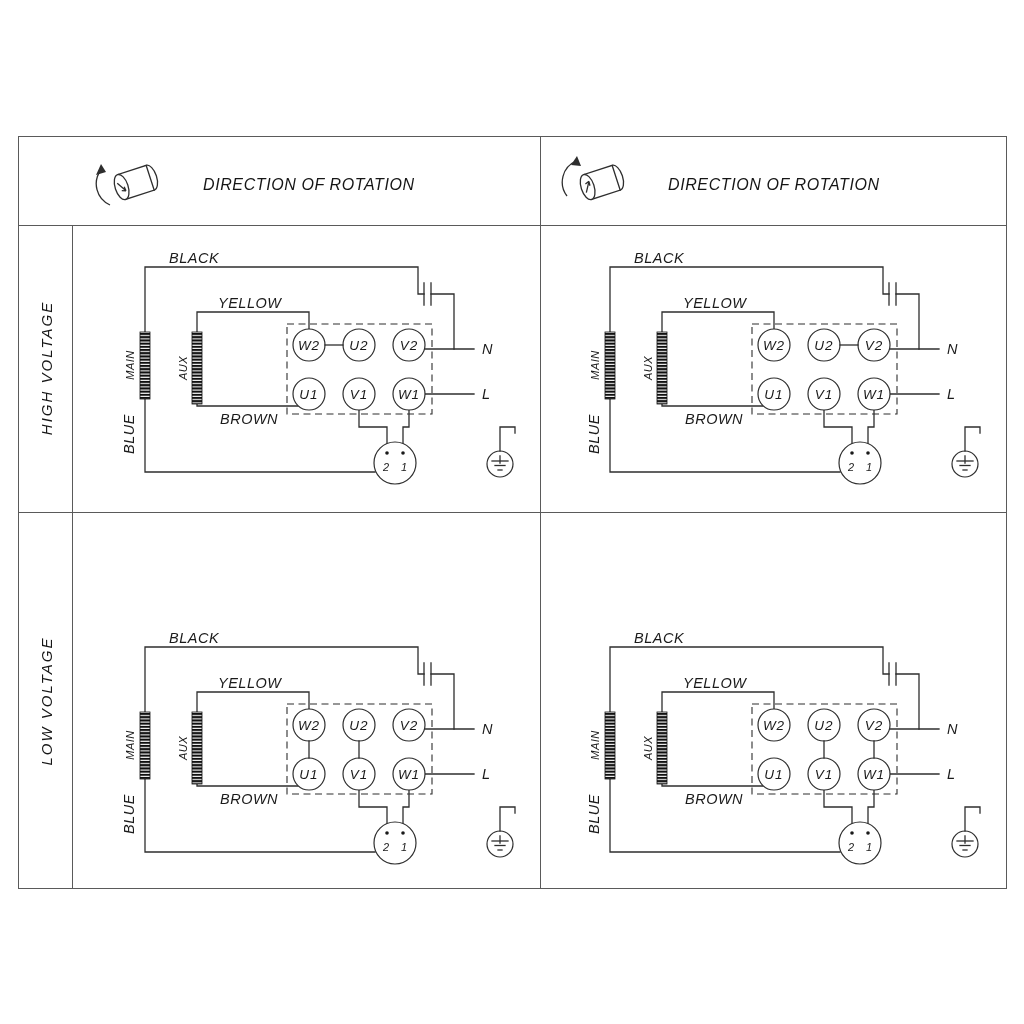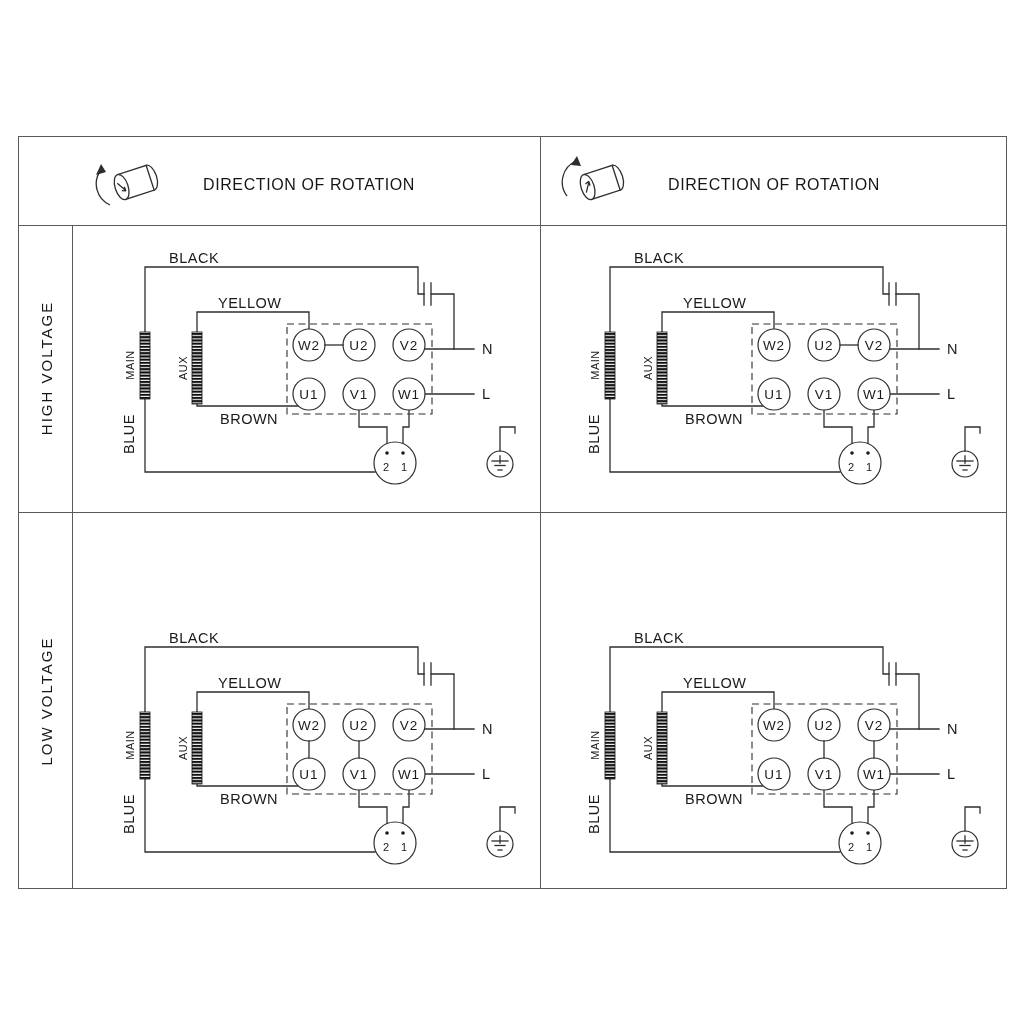--- a/index.html
+++ b/index.html
@@ -1,19 +1,19 @@
 <!DOCTYPE html>
 <html><head>
 <meta charset="utf-8">
 <style>
   * { margin:0; padding:0; box-sizing:border-box; }
   html,body { width:1024px; height:1024px; background:#ffffff; }
   body { font-family:"Liberation Sans", sans-serif; color:#1a1a1a; position:relative; overflow:hidden; }
 
-  .page  { position:absolute; inset:0; background:#ffffff; }
+  .page  { position:absolute; inset:0; background:#ffffff;font-style:italic; }
   .frame { position:absolute; left:18px; top:136px; width:989px; height:753px; border:1px solid #5a5a5a; }
   .hline { position:absolute; height:1px; background:#5a5a5a; }
   .vline { position:absolute; width:1px;  background:#5a5a5a; }
 
   .hdr-icon  { position:absolute; }
   .hdr-title { position:absolute; font-size:16px; letter-spacing:0.6px; white-space:nowrap; color:#161616; }
 
   .side-label { position:absolute; font-size:15px; letter-spacing:2px; white-space:nowrap;
                 transform:translate(-50%,-50%) rotate(-90deg); color:#161616; }
 

